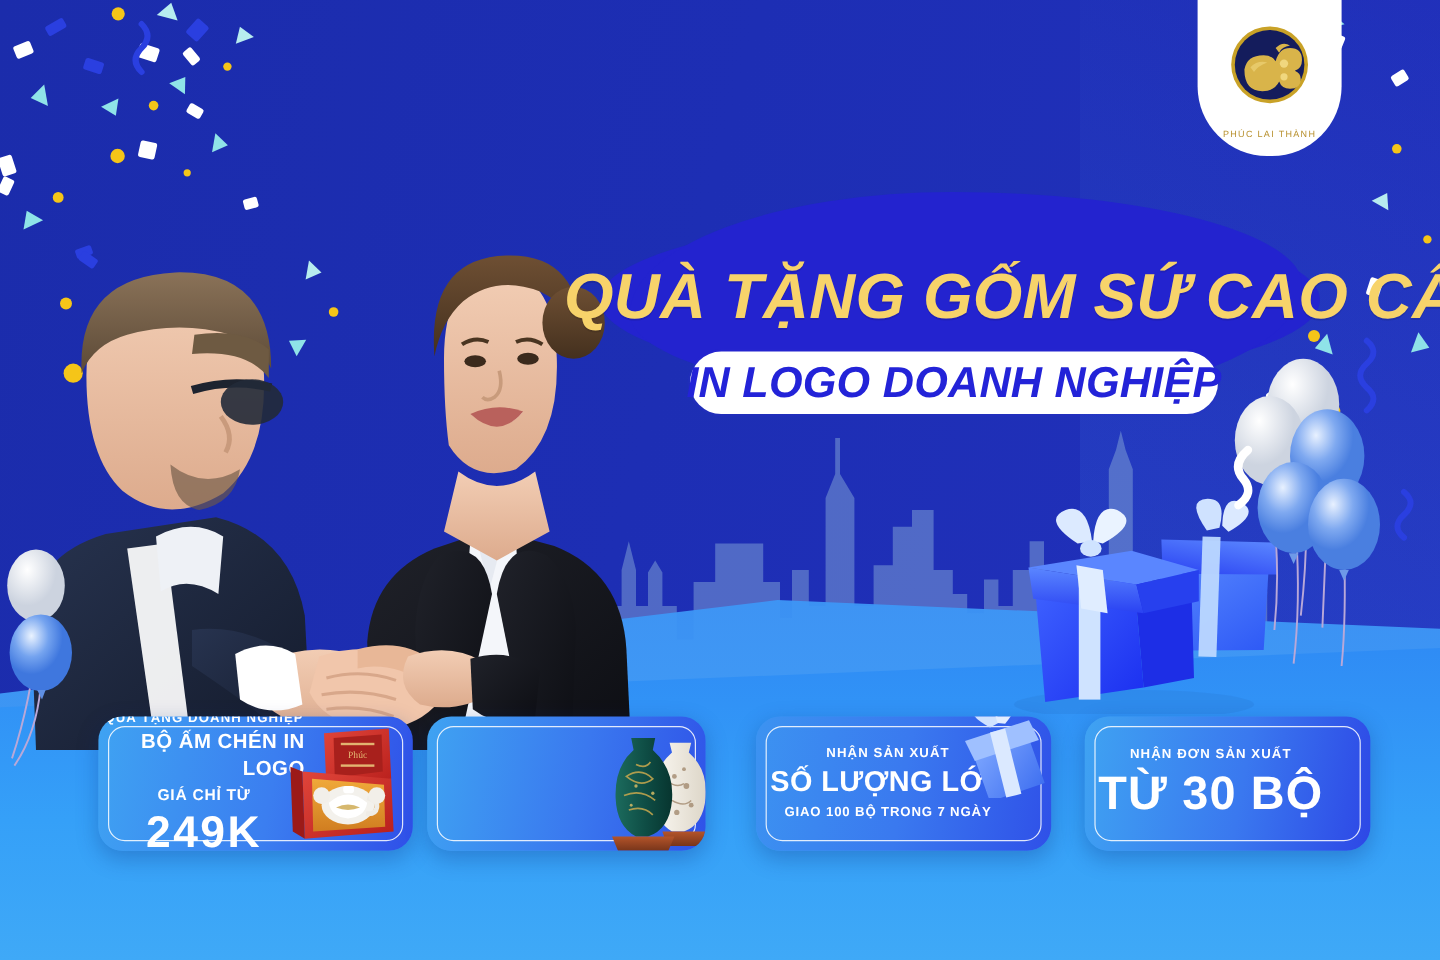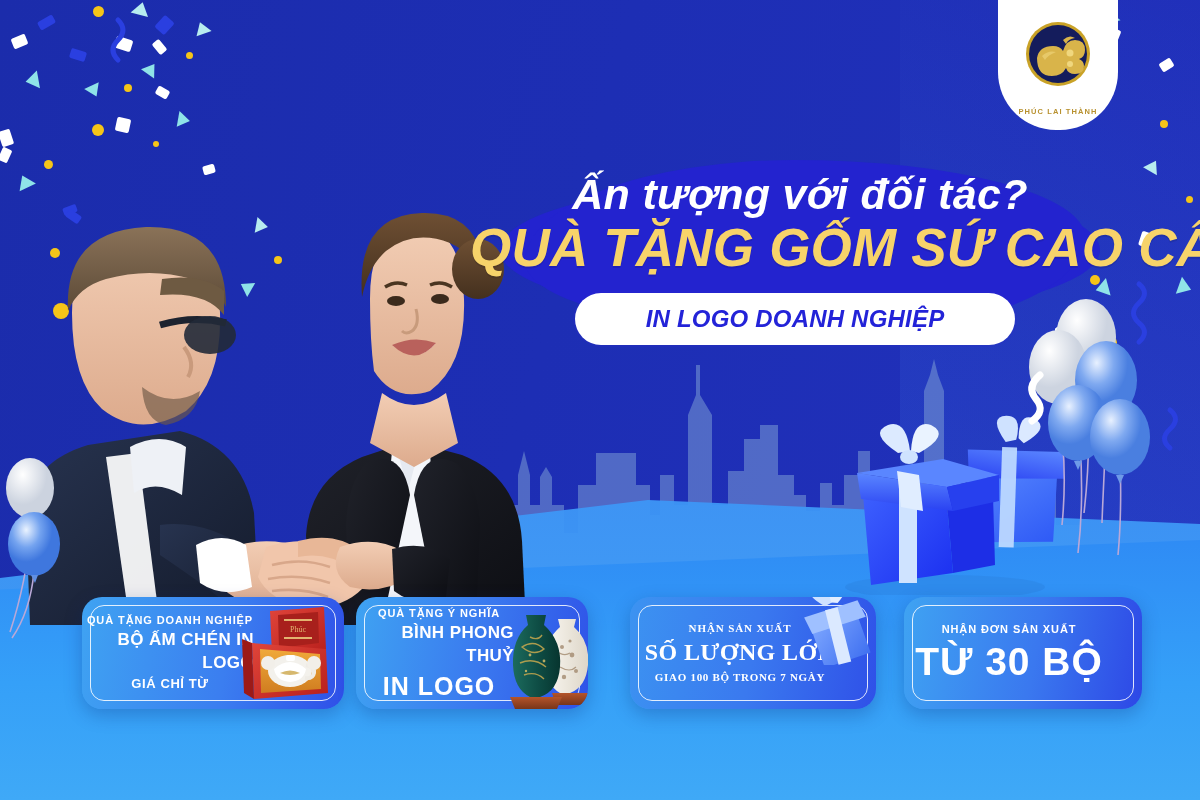--- a/index.html
+++ b/index.html
@@ -68,34 +68,34 @@
     letter-spacing:.2px; line-height:1.05; white-space:nowrap;
     text-shadow:0 2px 0 rgba(0,0,0,.10);
   }
   .pill {
     position:absolute; left:105px; top:143px; width:440px; height:52px;
     background:#ffffff; border-radius:26px;
     box-shadow:0 0 0 2px rgba(43,43,212,.18);
     display:flex; align-items:center; justify-content:center;
   }
   .pill span {
-    font-size:24px; font-weight:700; font-style:italic; color:#2323d8;
+    font-size:36px; font-weight:700; font-style:italic; color:#2323d8;
     letter-spacing:.2px; white-space:nowrap;
   }
 
   
   .logo-badge {
     position:absolute; right:82px; top:-40px; width:120px; height:170px;
     background:#ffffff; border-radius:0 0 58px 58px;
     display:flex; flex-direction:column; align-items:center; justify-content:flex-end;
     padding-bottom:14px;
   }
   .logo-mark { width:68px; height:68px; }
   .logo-name {
-    margin-top:19px; font-size:7.5px; font-weight:700; letter-spacing:1.1px;
+    margin-top:19px; font-size:7.5px; font-weight:400; letter-spacing:1.1px;
     color:#b8912f;
   }
 
   
   .gift-pair { position:absolute; left:835px; bottom:205px; width:230px; height:180px; }
   .gift-pair svg { display:block; width:100%; height:100%; }
   .balloons-r { position:absolute; right:5px; top:275px; width:175px; height:290px; }
   .balloons-l { position:absolute; left:0px; top:440px; width:110px; height:200px; }
   .balloons-r svg,.balloons-l svg { display:block; width:100%; height:100%; }
 
@@ -120,21 +120,21 @@
   .t-big   { font-size:37px; font-weight:700; letter-spacing:2px; line-height:1.15; }
   .t-big2  { font-size:34px; font-weight:700; letter-spacing:1px; line-height:1.15; }
   .t-tiny  { font-size:11px; font-weight:700; letter-spacing:.7px; line-height:1.6; }
 
   .card-prod { position:absolute; }
   .card-prod svg { display:block; width:100%; height:100%; }
 
   
   #card-1 { left:82px;  width:262px; background:linear-gradient(100deg,#3fa3f2 0%,#3b7ef0 55%,#2f4fe8 100%); }
   #card-2 { left:356px; width:232px; background:linear-gradient(100deg,#3fa3f2 0%,#3a78ef 55%,#2f52e8 100%); }
-  #card-3 { left:630px; width:246px; background:linear-gradient(100deg,#3c93f1 0%,#3a79ef 50%,#2f50e8 100%);font-family:Liberation Serif, serif; }
+  #card-3 { left:630px; width:246px; background:linear-gradient(100deg,#3c93f1 0%,#3a79ef 50%,#2f50e8 100%); }
   #card-4 { left:904px; width:238px; background:linear-gradient(100deg,#3fa3f2 0%,#3a78ef 55%,#2d47e6 100%); }
 
   #card-1 .txt { left:4px; width:168px; }
   #card-2 .txt { left:8px; width:150px; }
   #card-3 .txt { left:0px; width:212px; }
   #card-4 .txt { left:0px; width:210px; }
 </style>
 </head>
 <body>
 
@@ -429,35 +429,35 @@
         <circle cx="46" cy="44" r="3" fill="#f0d77e"></circle>
       </g>
       <path d="M18 36 q6 -6 14 -4 q-8 3 -11 8 z" fill="#f0d77e" opacity=".6"></path>
     </svg>
     <div class="logo-name">PHÚC LAI THÀNH</div>
   </div>
 
   <div class="headline-wrap">
     <div class="blob2"></div>
     <div class="blob"></div>
-    <div class="hl-1">Ấn tượng với đối tác?</div>
     <div class="hl-2">QUÀ TẶNG GỐM SỨ CAO CẤP</div>
     <div class="pill">
       <span>IN LOGO DOANH NGHIỆP</span>
     </div>
   </div>
 
   <div class="cards">
 
     <div class="card" id="card-1">
       <div class="inner-border"></div>
       <div class="txt">
         <div class="t-small">QUÀ TẶNG DOANH NGHIỆP</div>
         <div class="t-mid">BỘ ẤM CHÉN IN LOGO</div>
         <div class="t-sub">GIÁ CHỈ TỪ</div>
+        <div class="t-big">249K</div>
       </div>
       <div class="card-prod" style="left:148px;top:0;width:118px;height:108px;">
         <svg viewBox="0 0 118 108">
           <defs>
             <linearGradient id="redA" x1="0" y1="0" x2="1" y2="1">
                 <stop offset="0%" stop-color="#e0453a"></stop>
                 <stop offset="100%" stop-color="#b81f1c"></stop>
               </linearGradient>
             <linearGradient id="gold1" x1="0" y1="0" x2="0" y2="1">
                 <stop offset="0%" stop-color="#f0a93a"></stop>
@@ -482,25 +482,20 @@
           <g fill="#c8a03d" opacity=".75">
             <path d="M50 76 q10 -5 20 0 q-10 4 -20 0 z"></path>
           </g>
           <path d="M22 46 L24 102 L14 96 L12 42 Z" fill="#9c1a18"></path>
         </svg>
       </div>
     </div>
 
     <div class="card" id="card-2">
       <div class="inner-border"></div>
-      <div class="txt">
-        <div class="t-small">QUÀ TẶNG Ý NGHĨA</div>
-        <div class="t-mid">BÌNH PHONG THUỶ</div>
-        <div class="t-big2" style="font-size:25px;margin-top:4px;">IN LOGO</div>
-      </div>
       <div class="card-prod" style="left:144px;top:6px;width:92px;height:106px;">
         <svg viewBox="0 0 92 106">
           <defs>
             <linearGradient id="vgreen" x1="0" y1="0" x2="1" y2="0">
                 <stop offset="0%" stop-color="#1c6b5d"></stop>
                 <stop offset="55%" stop-color="#0e4c44"></stop>
                 <stop offset="100%" stop-color="#07352f"></stop>
               </linearGradient>
             <linearGradient id="vwhite" x1="0" y1="0" x2="1" y2="0">
                 <stop offset="0%" stop-color="#fbf8f2"></stop>

